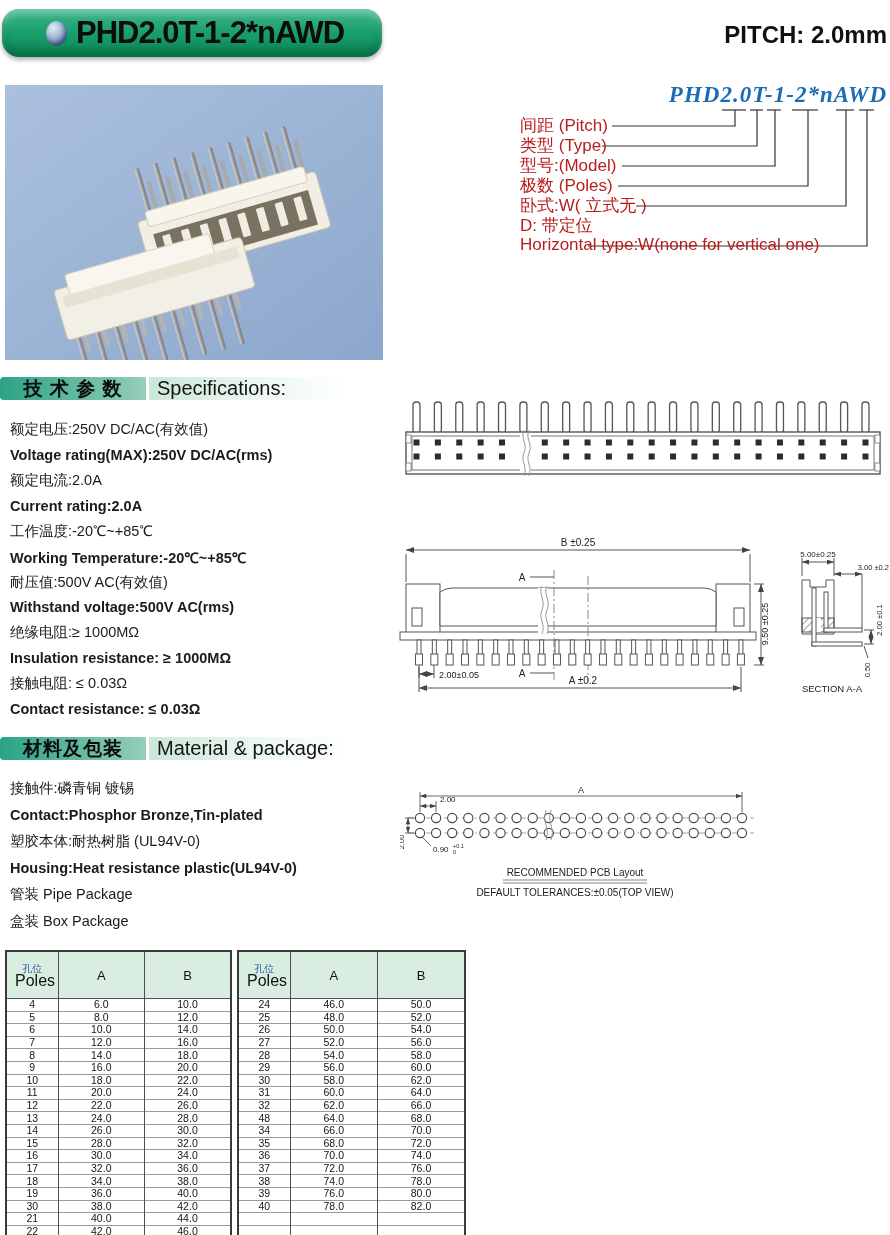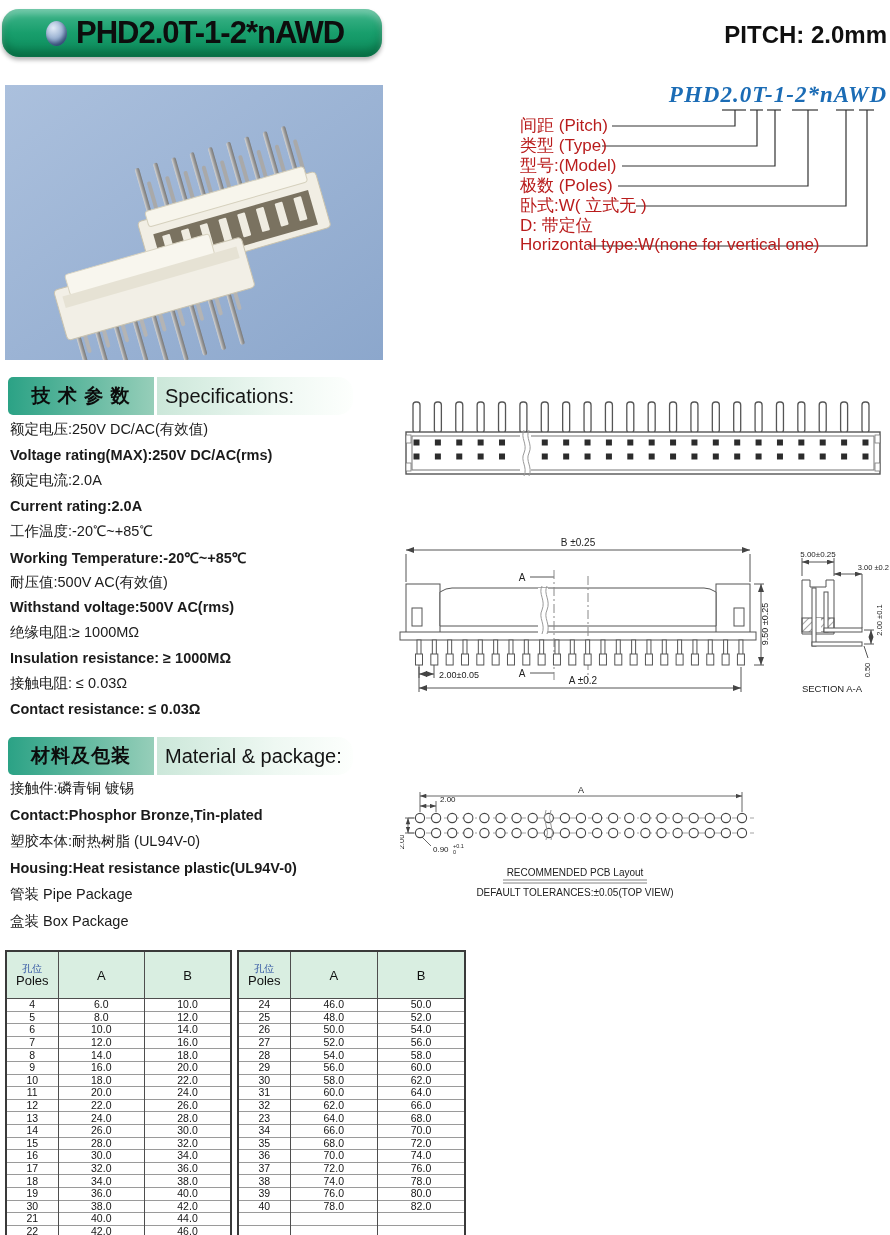--- a/index.html
+++ b/index.html
@@ -20,40 +20,40 @@
 
   
   .pn-wrap{position:absolute;left:450px;top:82px;width:440px;height:185px;}
   .pn-code{position:absolute;right:3px;top:0;font-family:"Liberation Serif",serif;font-style:italic;
     font-weight:bold;font-size:23px;color:#1b6cb5;letter-spacing:1px;white-space:nowrap;}
   .pn-labels{position:absolute;left:64px;top:33px;}
   .pn-label{height:20px;display:flex;align-items:center;font-size:17px;color:#b91c1c;white-space:nowrap;margin-left:6px;}
   .pn-lines{position:absolute;left:0;top:0;}
 
   
-  .sec-bar{position:absolute;left:8px;width:345px;height:38px;display:flex;
+  .sec-bar{position:absolute;left:0;width:345px;height:23px;display:flex;
     border-radius:5px 15px 15px 5px;overflow:hidden;text-align:right;}
   .sec-cn{width:146px;flex:0 0 auto;background:linear-gradient(90deg,#2ba285 0%,#96ceb9 100%);
     display:flex;align-items:center;justify-content:center;font-weight:bold;font-size:19px;color:#0c0c0c;
     border-right:3px solid #fff;letter-spacing:1px;white-space:nowrap;}
   .sec-en{flex:1;background:linear-gradient(90deg,#cbe7d9 0%,#eef8f2 60%,#fdfffd 100%);
     display:flex;align-items:center;padding-left:8px;font-size:20px;color:#141414;white-space:nowrap;}
 
   
   .lines-block{position:absolute;left:10px;width:385px;}
   .text-line{height:25.4px;display:flex;align-items:center;font-size:14.5px;color:#1b1b1b;white-space:nowrap;}
   .text-line:nth-child(even){font-weight:bold;}
   #mat-lines .text-line{height:26.6px;}
   #mat-lines .text-line:nth-child(5),#mat-lines .text-line:nth-child(6){font-weight:normal;}
 
   
   .dtable{position:absolute;border-collapse:collapse;table-layout:fixed;background:#fff;border:2px solid #3a3a3a;}
   .dtable th{background:#d9eee1;border:1px solid #4e4e4e;font-weight:normal;height:30px;padding:8px;color:#111;}
   .th-cn{display:block;font-size:10px;line-height:11px;color:#2b4fa0;}
-  .th-en{display:block;font-size:13px;line-height:13px;color:#111;}
+  .th-en{display:block;font-size:16px;line-height:13px;color:#111;}
   .th-ab{font-size:13px;}
   .dtable td{border-left:1px solid #4e4e4e;border-right:1px solid #4e4e4e;border-top:1px solid #9a9a9a;
     font-size:10.5px;line-height:11px;height:11.6px;padding:0;text-align:center;color:#141414;}
 
   svg text{font-family:"Liberation Sans",sans-serif;fill:#222;}
 </style>
 </head>
 <body>
 
 <div class="page">
@@ -675,21 +675,21 @@
           <td>31</td>
           <td>60.0</td>
           <td>64.0</td>
         </tr>
         <tr>
           <td>32</td>
           <td>62.0</td>
           <td>66.0</td>
         </tr>
         <tr>
-          <td>23</td>
+          <td>48</td>
           <td>64.0</td>
           <td>68.0</td>
         </tr>
         <tr>
           <td>34</td>
           <td>66.0</td>
           <td>70.0</td>
         </tr>
         <tr>
           <td>35</td>

